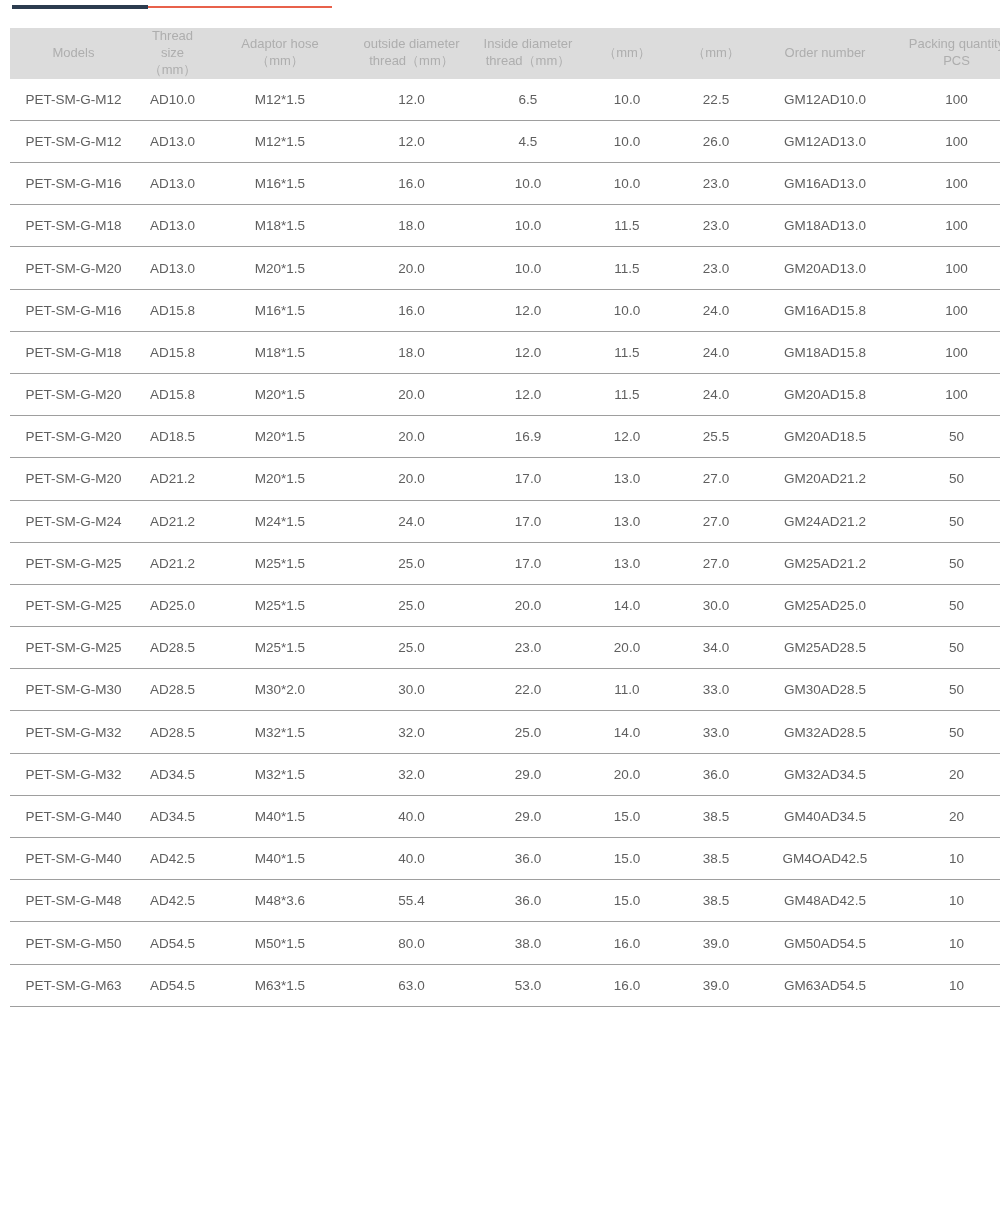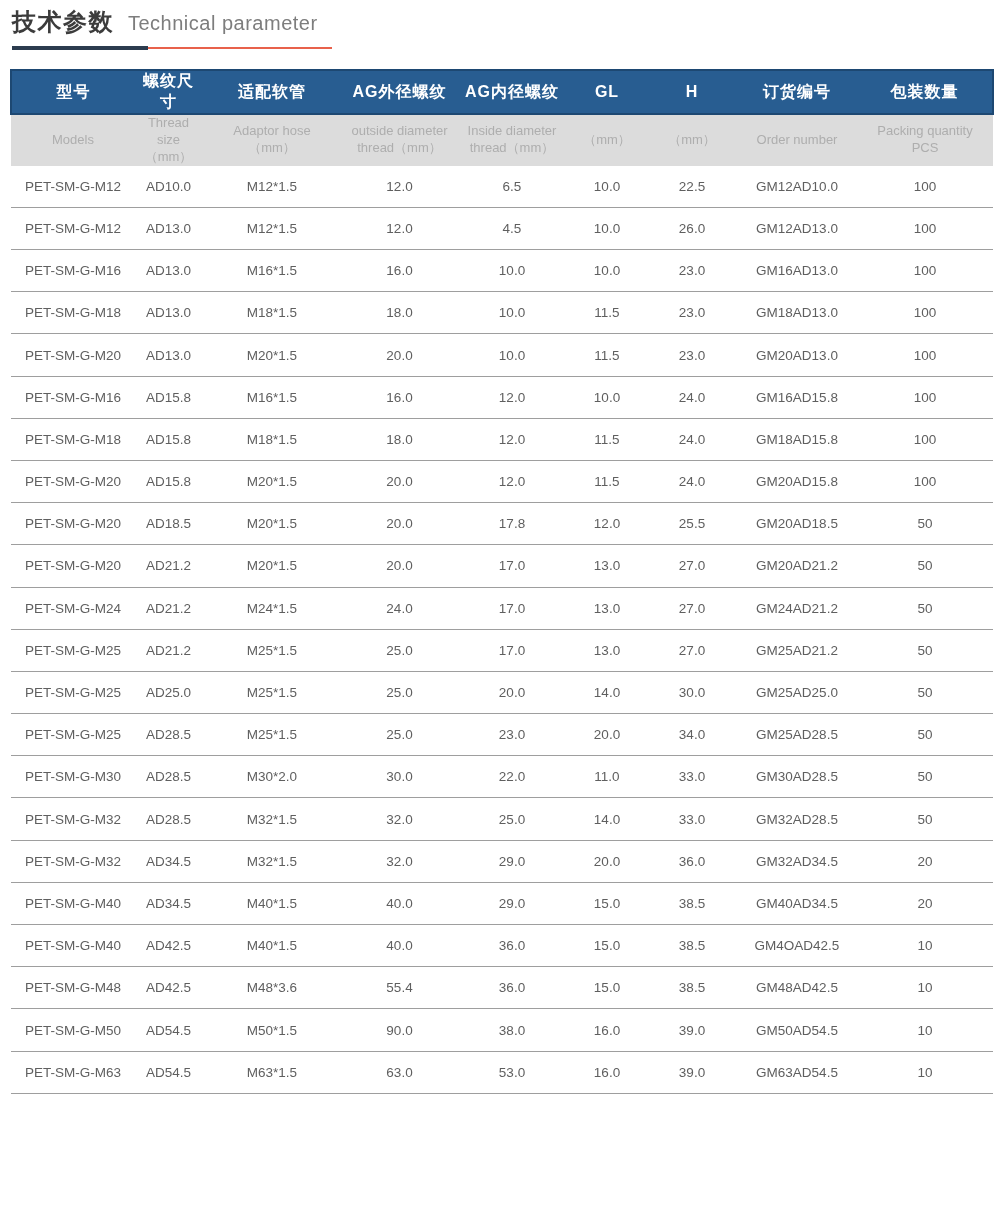--- a/index.html
+++ b/index.html
@@ -56,42 +56,27 @@
     font-size:13.5px;color:#5f5f5f;
     border-bottom:1px solid #9e9e9e;
     white-space:nowrap;overflow:hidden;
   }
 </style>
 </head>
 <body>
 
 <div class="page">
 
-  <div class="title-row">
-    <span class="title-zh">技术参数</span>
-    <span class="title-en">Technical parameter</span>
-  </div>
   <div class="rule">
     <span class="rule-navy"></span>
     <span class="rule-orange"></span>
   </div>
 
   <table class="spec">
     <thead>
-      <tr class="head-zh" id="head-zh">
-          <th>型号</th>
-          <th>螺纹尺寸</th>
-          <th>适配软管</th>
-          <th>AG外径螺纹</th>
-          <th>AG内径螺纹</th>
-          <th>GL</th>
-          <th>H</th>
-          <th>订货编号</th>
-          <th>包装数量</th>
-        </tr>
       <tr class="head-en" id="head-en">
           <td>Models</td>
           <td>Thread size
 （mm）</td>
           <td>Adaptor hose
 （mm）</td>
           <td>outside diameter
 thread（mm）</td>
           <td>Inside diameter
 thread（mm）</td>
@@ -189,21 +174,21 @@
           <td>11.5</td>
           <td>24.0</td>
           <td>GM20AD15.8</td>
           <td>100</td>
         </tr>
         <tr>
           <td>PET-SM-G-M20</td>
           <td>AD18.5</td>
           <td>M20*1.5</td>
           <td>20.0</td>
-          <td>17.8</td>
+          <td>16.9</td>
           <td>12.0</td>
           <td>25.5</td>
           <td>GM20AD18.5</td>
           <td>50</td>
         </tr>
         <tr>
           <td>PET-SM-G-M20</td>
           <td>AD21.2</td>
           <td>M20*1.5</td>
           <td>20.0</td>
@@ -320,21 +305,21 @@
           <td>36.0</td>
           <td>15.0</td>
           <td>38.5</td>
           <td>GM48AD42.5</td>
           <td>10</td>
         </tr>
         <tr>
           <td>PET-SM-G-M50</td>
           <td>AD54.5</td>
           <td>M50*1.5</td>
-          <td>90.0</td>
+          <td>80.0</td>
           <td>38.0</td>
           <td>16.0</td>
           <td>39.0</td>
           <td>GM50AD54.5</td>
           <td>10</td>
         </tr>
         <tr>
           <td>PET-SM-G-M63</td>
           <td>AD54.5</td>
           <td>M63*1.5</td>

